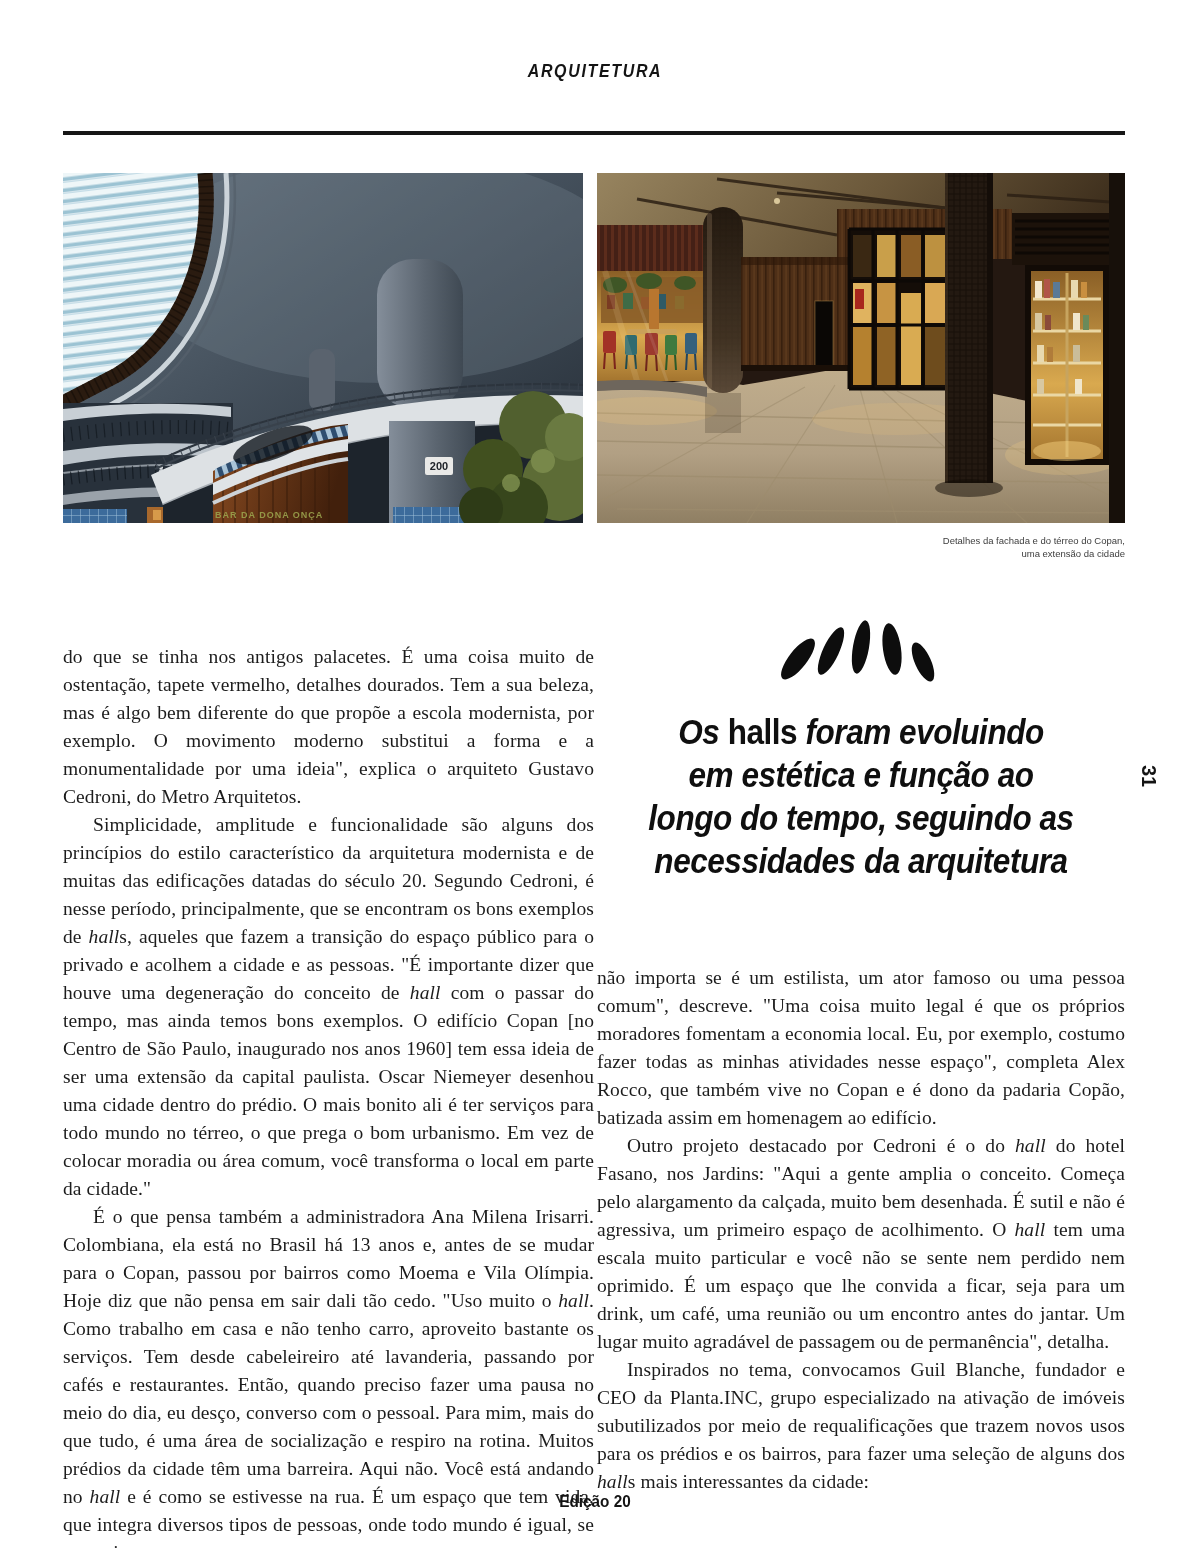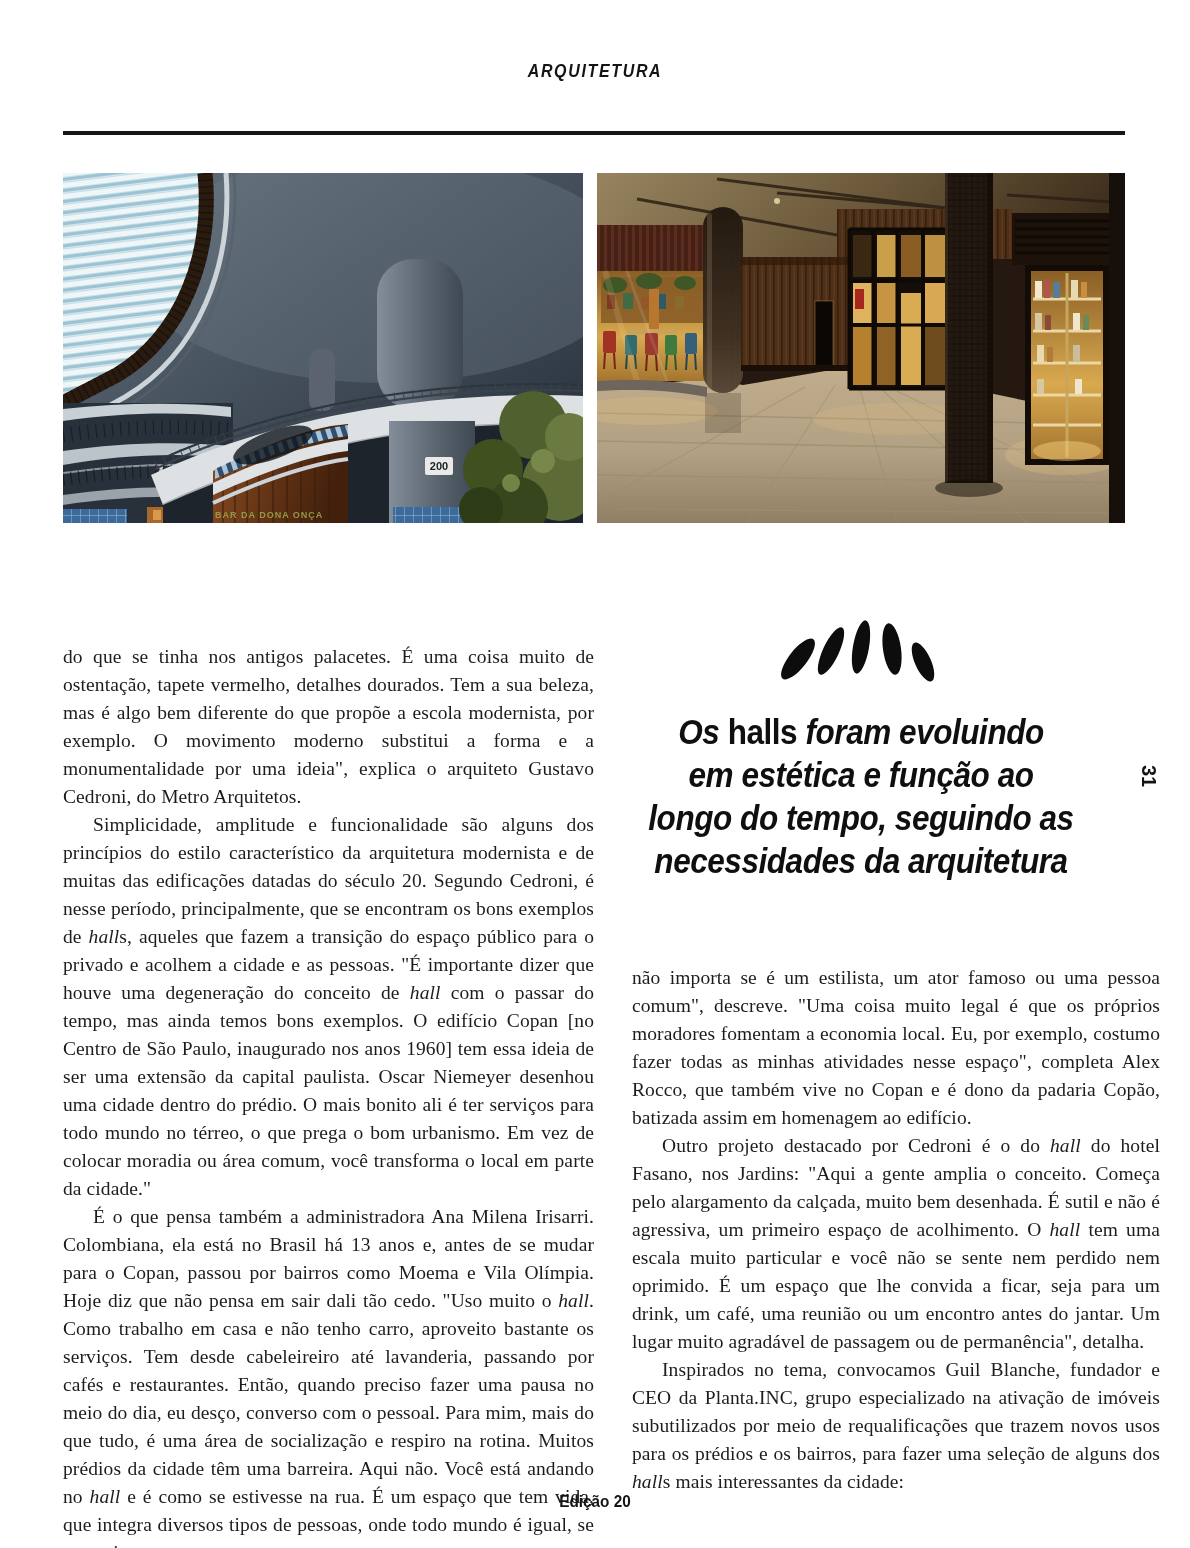--- a/index.html
+++ b/index.html
@@ -13,21 +13,21 @@
   .photo svg{display:block;}
   .photo-left{left:63px;width:520px;text-align:center;}
   .photo-right{left:597px;width:528px;}
   .caption{position:absolute;top:535px;left:797px;width:328px;text-align:right;
         font-family:"Liberation Sans",sans-serif;font-size:9.5px;line-height:12.5px;color:#3d3d3d;}
   .col{position:absolute;width:531px;font-size:19.5px;line-height:28px;text-align:justify;
         letter-spacing:.1px;}
   .col p{margin:0;hyphens:auto;-webkit-hyphens:auto;}
   .col p.indent{text-indent:30px;}
   .col-left{left:63px;top:643px;}
-  .col-right{left:632px;top:964px;width:528px;}
+  .col-right{left:597px;top:964px;width:528px;}
   .brush-marks{position:absolute;left:776px;top:618px;width:170px;height:74px;}
   .pull-quote{position:absolute;left:597px;top:710px;width:528px;text-align:center;
         font-family:"Liberation Sans",sans-serif;font-weight:700;font-size:35px;line-height:43px;
         letter-spacing:-.5px;color:#0f0f0f;transform:scaleX(.9);transform-origin:50% 0;}
   .pull-quote .qi{font-style:italic;}
   .pull-quote .qu{font-style:normal;}
   .pagenum{position:absolute;left:1126px;top:765px;width:46px;height:22px;text-align:center;
         font-family:"Liberation Sans",sans-serif;font-weight:700;font-size:20px;color:#141414;
         transform:rotate(90deg);}
   .edition{position:absolute;left:0;right:0;top:1492px;text-align:center;
@@ -313,20 +313,24 @@
 
       <g>
         <rect x="348" y="0" width="48" height="310" fill="url(#ptex)"></rect>
         <rect x="348" y="0" width="3" height="310" fill="#4a3826" opacity="0.5"></rect>
         <rect x="390" y="0" width="6" height="310" fill="#140d08"></rect>
         <ellipse cx="372" cy="315" rx="34" ry="9" fill="#120b06" opacity="0.5"></ellipse>
       </g>
     </svg>
   </figure>
 
+  <div class="caption">
+    <span>Detalhes da fachada e do térreo do Copan,</span><br>
+    <span>uma extensão da cidade</span>
+  </div>
 
   <svg class="brush-marks" viewBox="0 0 170 74">
     <g fill="#0d0d0d">
       <ellipse cx="22" cy="41" rx="9" ry="25" transform="rotate(38 22 41)"></ellipse>
       <ellipse cx="55" cy="33" rx="8" ry="26" transform="rotate(25 55 33)"></ellipse>
       <ellipse cx="85" cy="29" rx="8" ry="27" transform="rotate(10 85 29)"></ellipse>
       <ellipse cx="116" cy="31" rx="9" ry="26" transform="rotate(-8 116 31)"></ellipse>
       <ellipse cx="147" cy="44" rx="8" ry="21" transform="rotate(-24 147 44)"></ellipse>
     </g>
   </svg>

